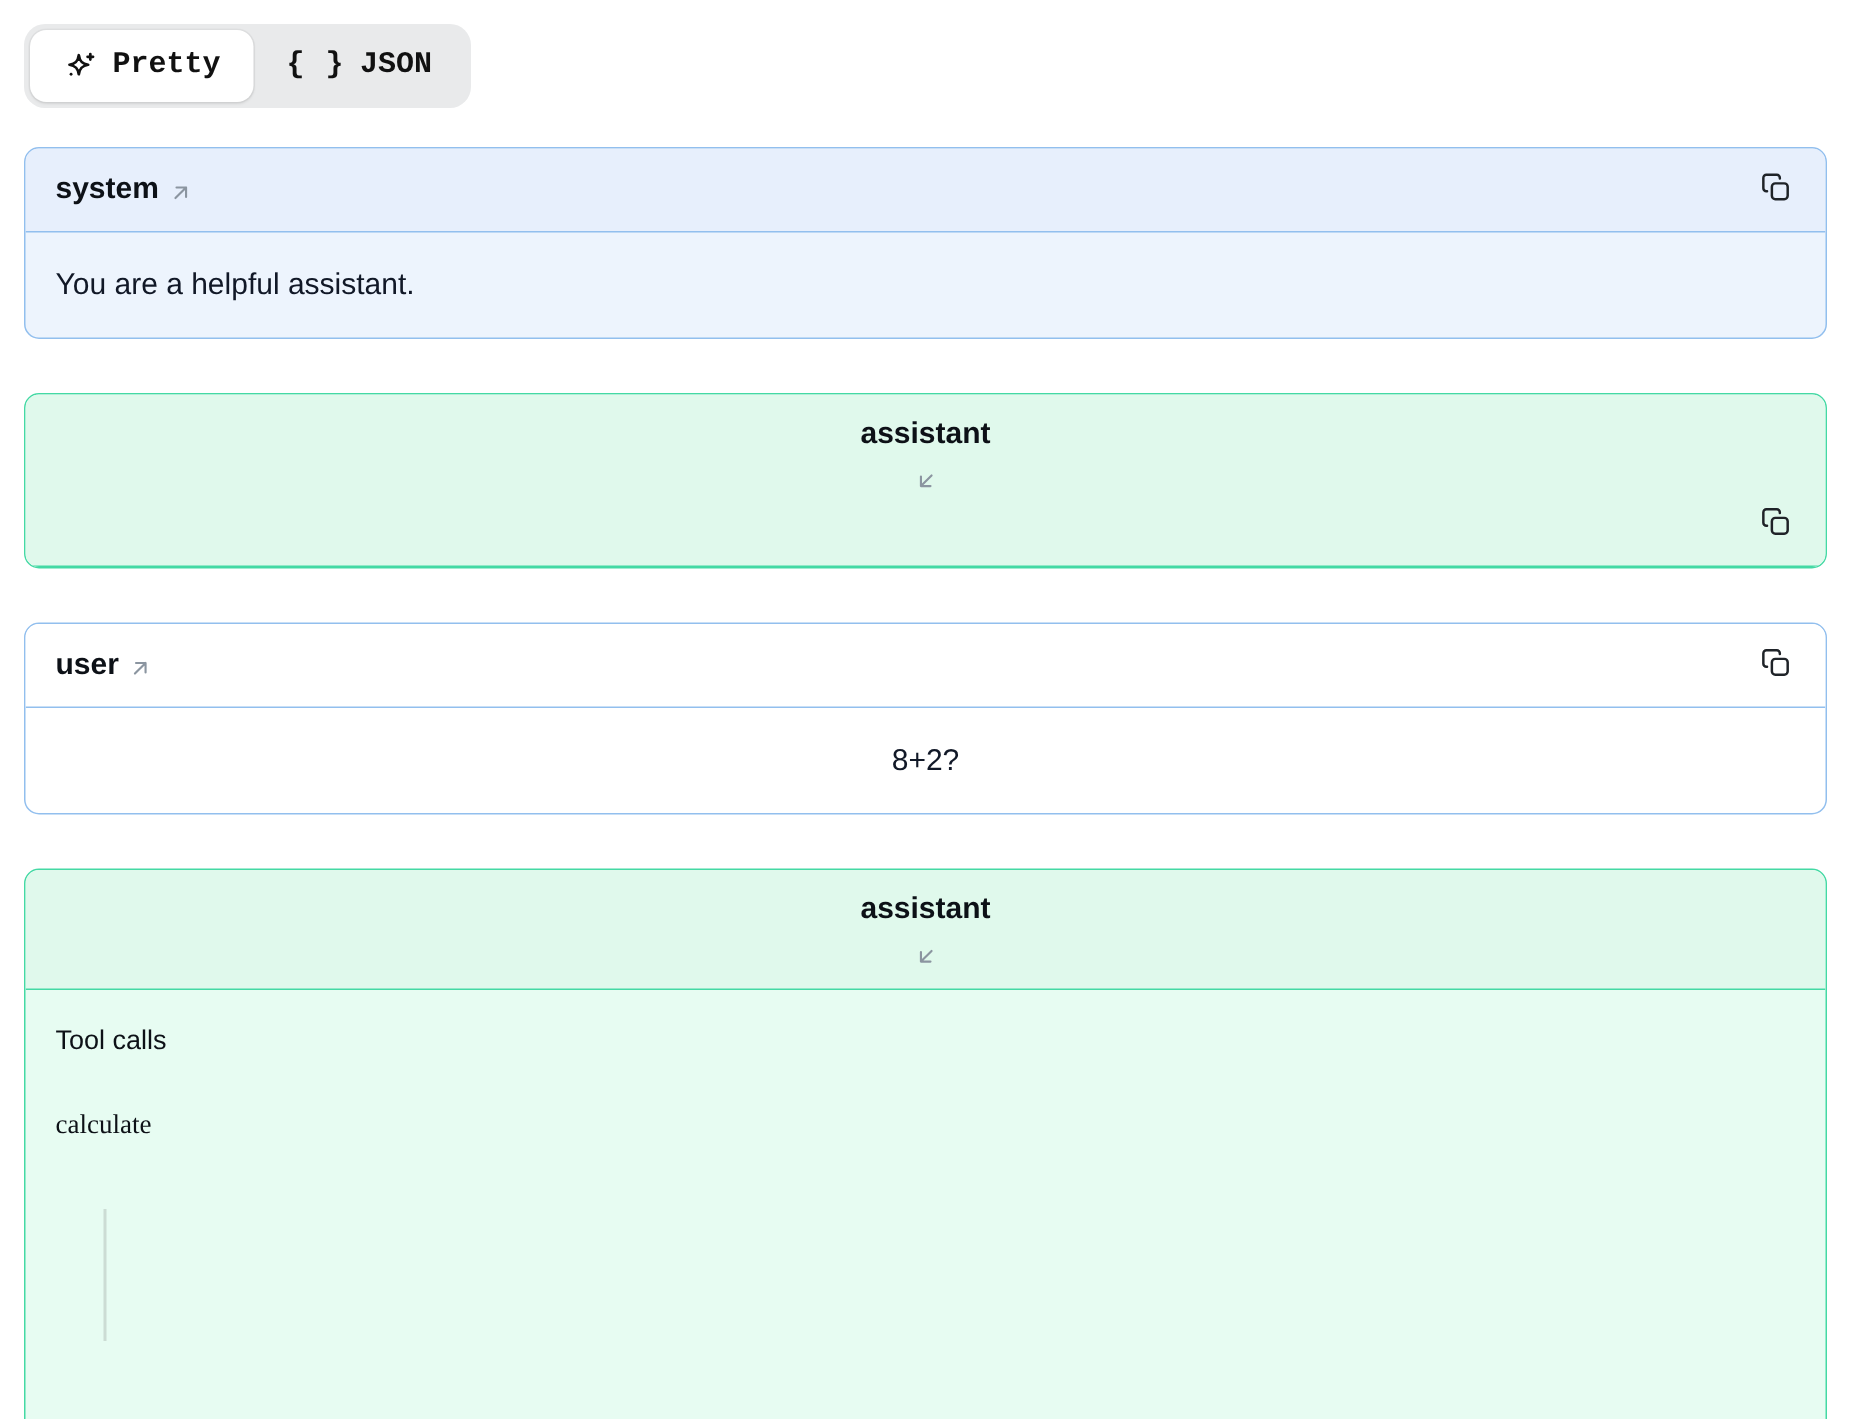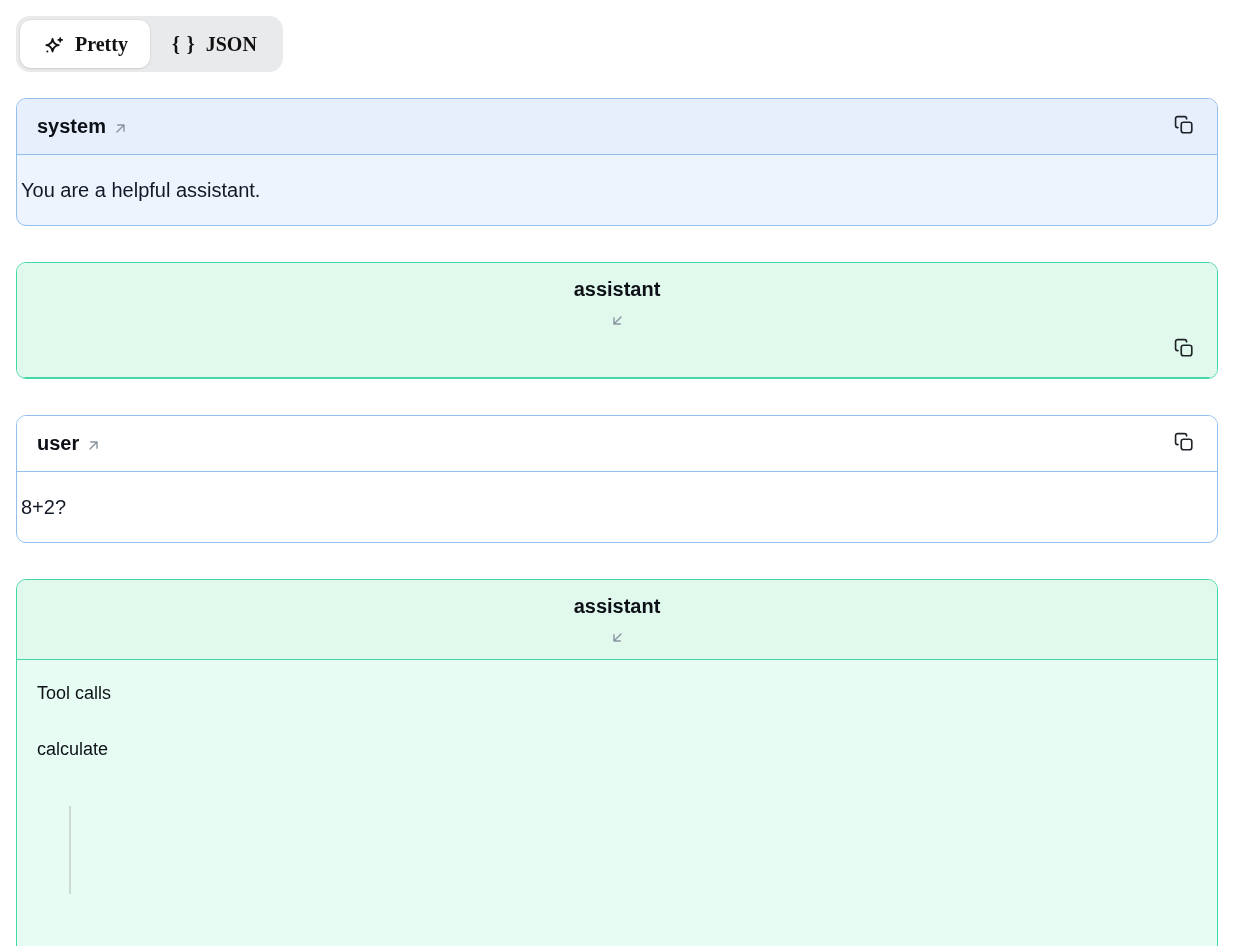--- a/index.html
+++ b/index.html
@@ -16,25 +16,25 @@
   .toggle-row { margin-bottom: 26px; }
   .toggle-group {
     display: inline-flex;
     align-items: center;
     background: #e9eaeb;
     border-radius: 14px;
     padding: 4px;
   }
   .toggle-btn {
     display: inline-flex;
-    align-items: flex-end;
+    align-items: flex-start;
     gap: 10px;
     border: none;
     background: transparent;
-    font-family: Liberation Serif, serif;
+    font-family: Liberation Mono, monospace;
     font-size: 20px;
     font-weight: 600;
     color: #111111;
     padding: 10px 22px;
     border-radius: 11px;
     cursor: pointer;
     line-height: 28px;
   }
   .toggle-btn.active {
     background: #ffffff;
@@ -68,48 +68,49 @@
   .dir-icon { display: inline-flex; margin-top: 3px; }
   .copy-btn {
     margin-left: auto;
     background: transparent;
     border: none;
     padding: 2px;
     cursor: pointer;
     display: inline-flex;
   }
   .card-body {
-    padding: 21px 4px;
+    padding: 21px 20px;
     font-size: 20px;
     line-height: 28px;
     color: #111827;
   }
 
   .card.sys  { border-color: #92bfee; background: #edf4fd; }
   .card.sys  .card-header { background: #e7effc; border-color: #92bfee; }
   .card.asst { border-color: #44d9a4; background: #e7fcf2; }
   .card.asst .card-header { background: #e0f9ec; border-color: #44d9a4; flex-direction: column; }
-  .card.usr  { border-color: #92bfee; background: #ffffff; }
+  .card.usr  { border-color: #92bfee; background: #ffffff; text-align: center; }
   .card.usr  .card-header { background: #ffffff; border-color: #92bfee; }
 
   
   .tool-body { padding: 22px 20px 24px 20px; }
   .tool-heading {
     font-size: 18px;
     font-weight: 500;
     line-height: 22px;
     margin-bottom: 34px;
     color: #0d1117;
   }
   .tool-name {
     font-size: 18px;
     font-weight: 500;
     line-height: 22px;
     margin-bottom: 6px;
     color: #0d1117;
+    font-family: Liberation Serif, serif;
   }
   .json-tree {
     position: relative;
     font-family: "DejaVu Sans Mono", monospace;
     font-size: 17px;
     line-height: 43px;
     white-space: pre;
   }
   .json-tree .row { display: block; }
   .row-root { display: flex; align-items: center; gap: 8px; }

